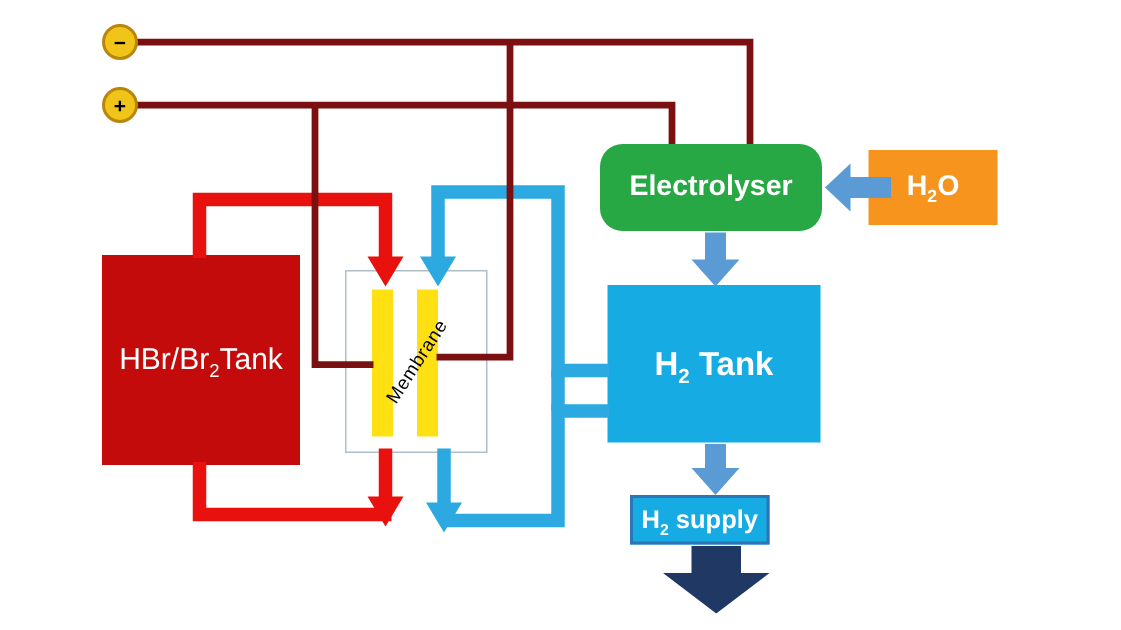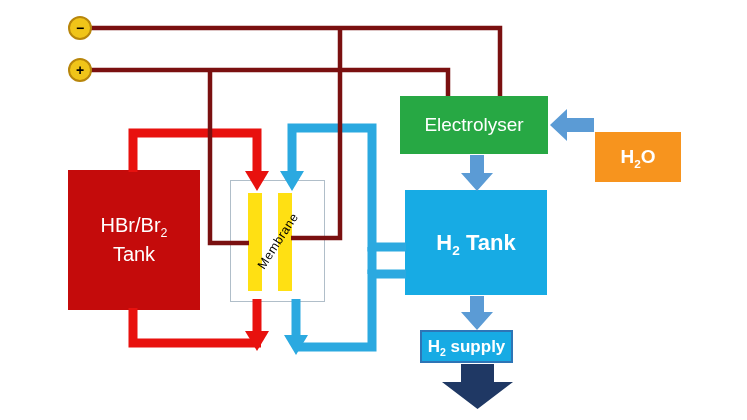--- a/index.html
+++ b/index.html
@@ -5,28 +5,28 @@
   :root{
     --wire:#7a1010; --hbr_loop:#e8110e; --h2_loop:#2ba9e0; --flow_arrow:#5b9bd5;
     --supply_arrow:#1f3864; --electrode:#ffe013; --terminal_fill:#f0c419;
     --terminal_border:#b8860b; --tank_red:#c40b0b; --electrolyser_green:#27a844;
     --h2o_orange:#f7941e; --h2_blue:#17abe4; --supply_border:#2e75b6; --membrane_border:#b0bec9;
   }
   *{margin:0;padding:0;box-sizing:border-box;}
   body{font-family:"Liberation Sans","DejaVu Sans",sans-serif;background:#fff;}
   .stage{position:relative;width:747px;height:420px;background:#fff;overflow:hidden;}
   .box{position:absolute;display:flex;align-items:center;justify-content:center;color:#fff;text-align:center;z-index:1;}
-  .hbr-tank{left:68px;top:170px;width:132px;height:140px;background:var(--tank_red);font-size:20px;line-height:1.45;flex-direction:column;}
+  .hbr-tank{left:68px;top:170px;width:132px;height:140px;background:var(--tank_red);font-size:20px;line-height:1.45;flex-direction:row;}
   .membrane-box{left:230px;top:180px;width:95px;height:122px;background:#fff;border:1px solid var(--membrane_border);}
   .electrode{position:absolute;top:12px;width:14px;height:98px;background:var(--electrode);}
   .electrode.left{left:17px;}
   .electrode.right{left:47px;}
   .membrane-label{position:absolute;left:50%;top:50%;transform:translate(-50%,-50%) rotate(-57deg);color:#000;font-size:12.5px;letter-spacing:.5px;white-space:nowrap;}
-  .electrolyser{left:400px;top:96px;width:148px;height:58px;background:var(--electrolyser_green);font-size:19px;font-weight:400;}
-  .h2o{left:595px;top:100px;width:86px;height:50px;background:var(--h2o_orange);font-size:19px;font-weight:700;margin-top:32px;}
+  .electrolyser{left:400px;top:96px;width:148px;height:58px;background:var(--electrolyser_green);font-size:19px;font-weight:700;border-radius:15px;}
+  .h2o{left:579px;top:100px;width:86px;height:50px;background:var(--h2o_orange);font-size:19px;font-weight:700;}
   .h2-tank{left:405px;top:190px;width:142px;height:105px;background:var(--h2_blue);font-size:22px;font-weight:700;}
   .h2-supply{left:420px;top:330px;width:93px;height:33px;background:var(--h2_blue);border:2px solid var(--supply_border);font-size:17px;font-weight:700;}
   .terminal{position:absolute;width:24px;height:24px;border-radius:50%;background:var(--terminal_fill);border:2px solid var(--terminal_border);color:#000;font-weight:700;font-size:14px;display:flex;align-items:center;justify-content:center;z-index:3;line-height:1;}
   .terminal.minus{left:68px;top:16px;}
   .terminal.plus{left:68px;top:58px;}
   svg.pipes{position:absolute;left:0;top:0;width:747px;height:420px;z-index:2;pointer-events:none;}
   .wire{stroke:var(--wire);stroke-width:4.5;fill:none;}
   .pipe-red{stroke:var(--hbr_loop);stroke-width:9;fill:none;}
   .pipe-blue{stroke:var(--h2_loop);stroke-width:9;fill:none;}
   .head-red{fill:var(--hbr_loop);stroke:none;}

